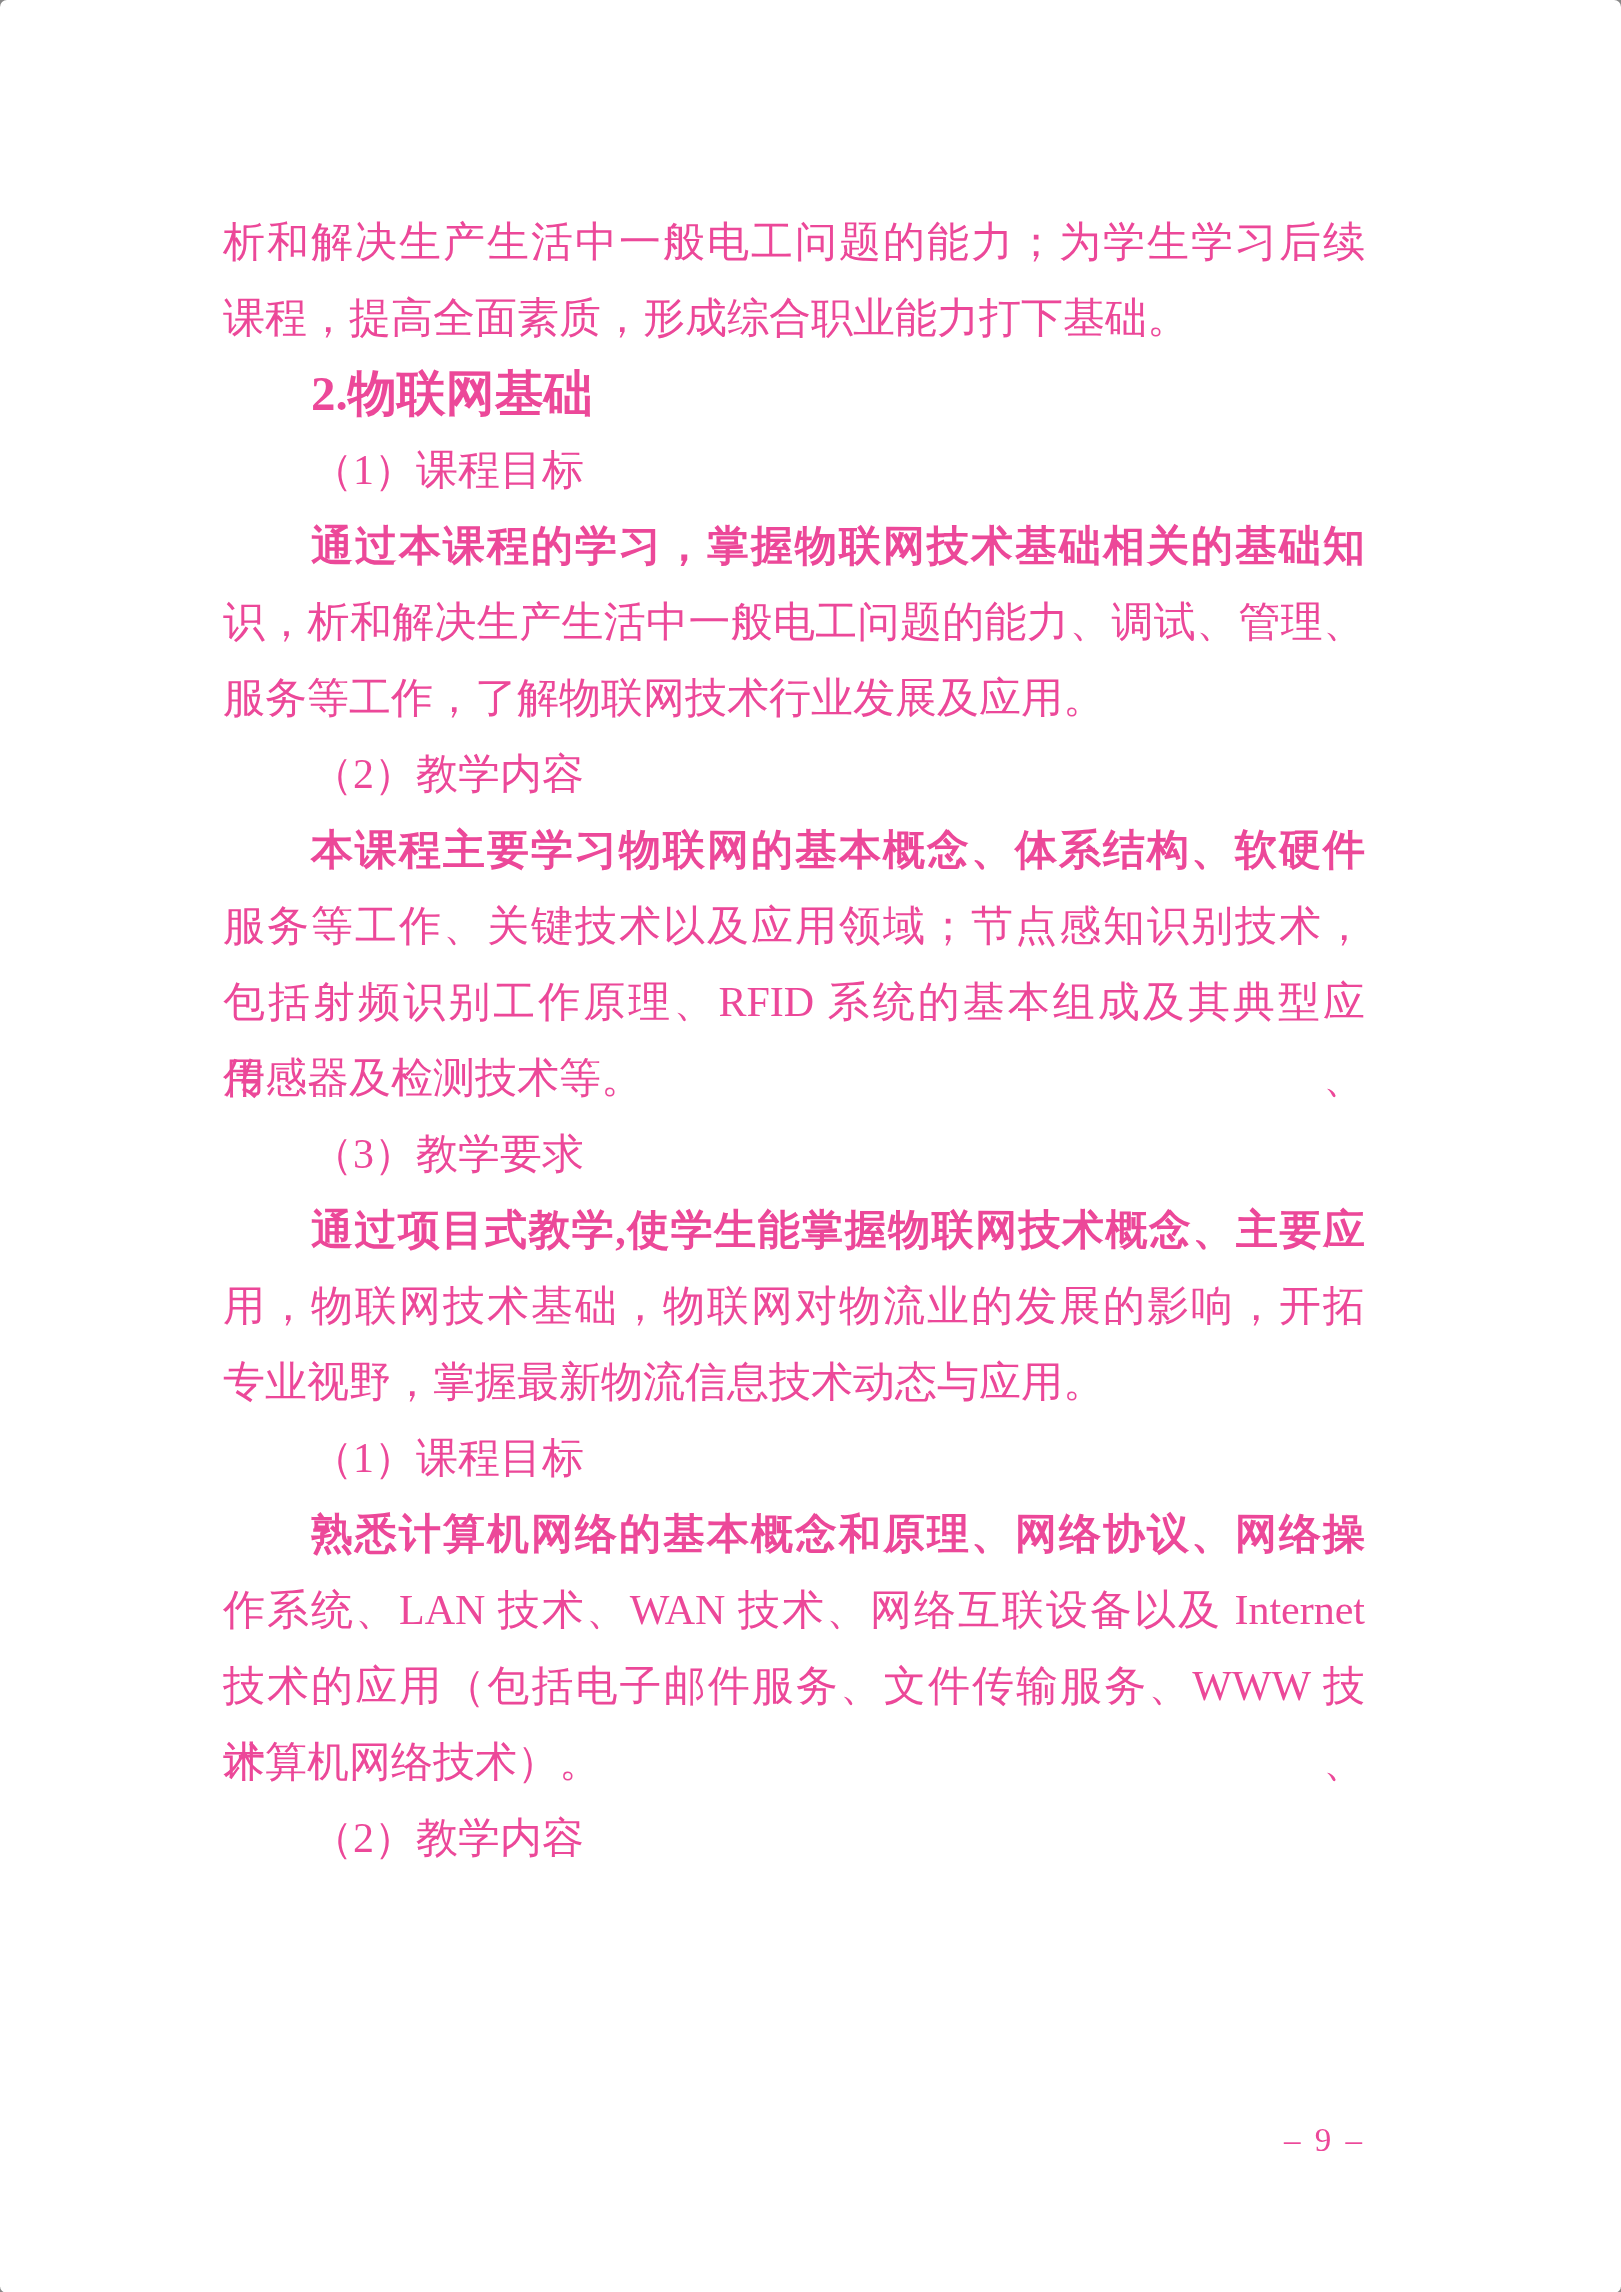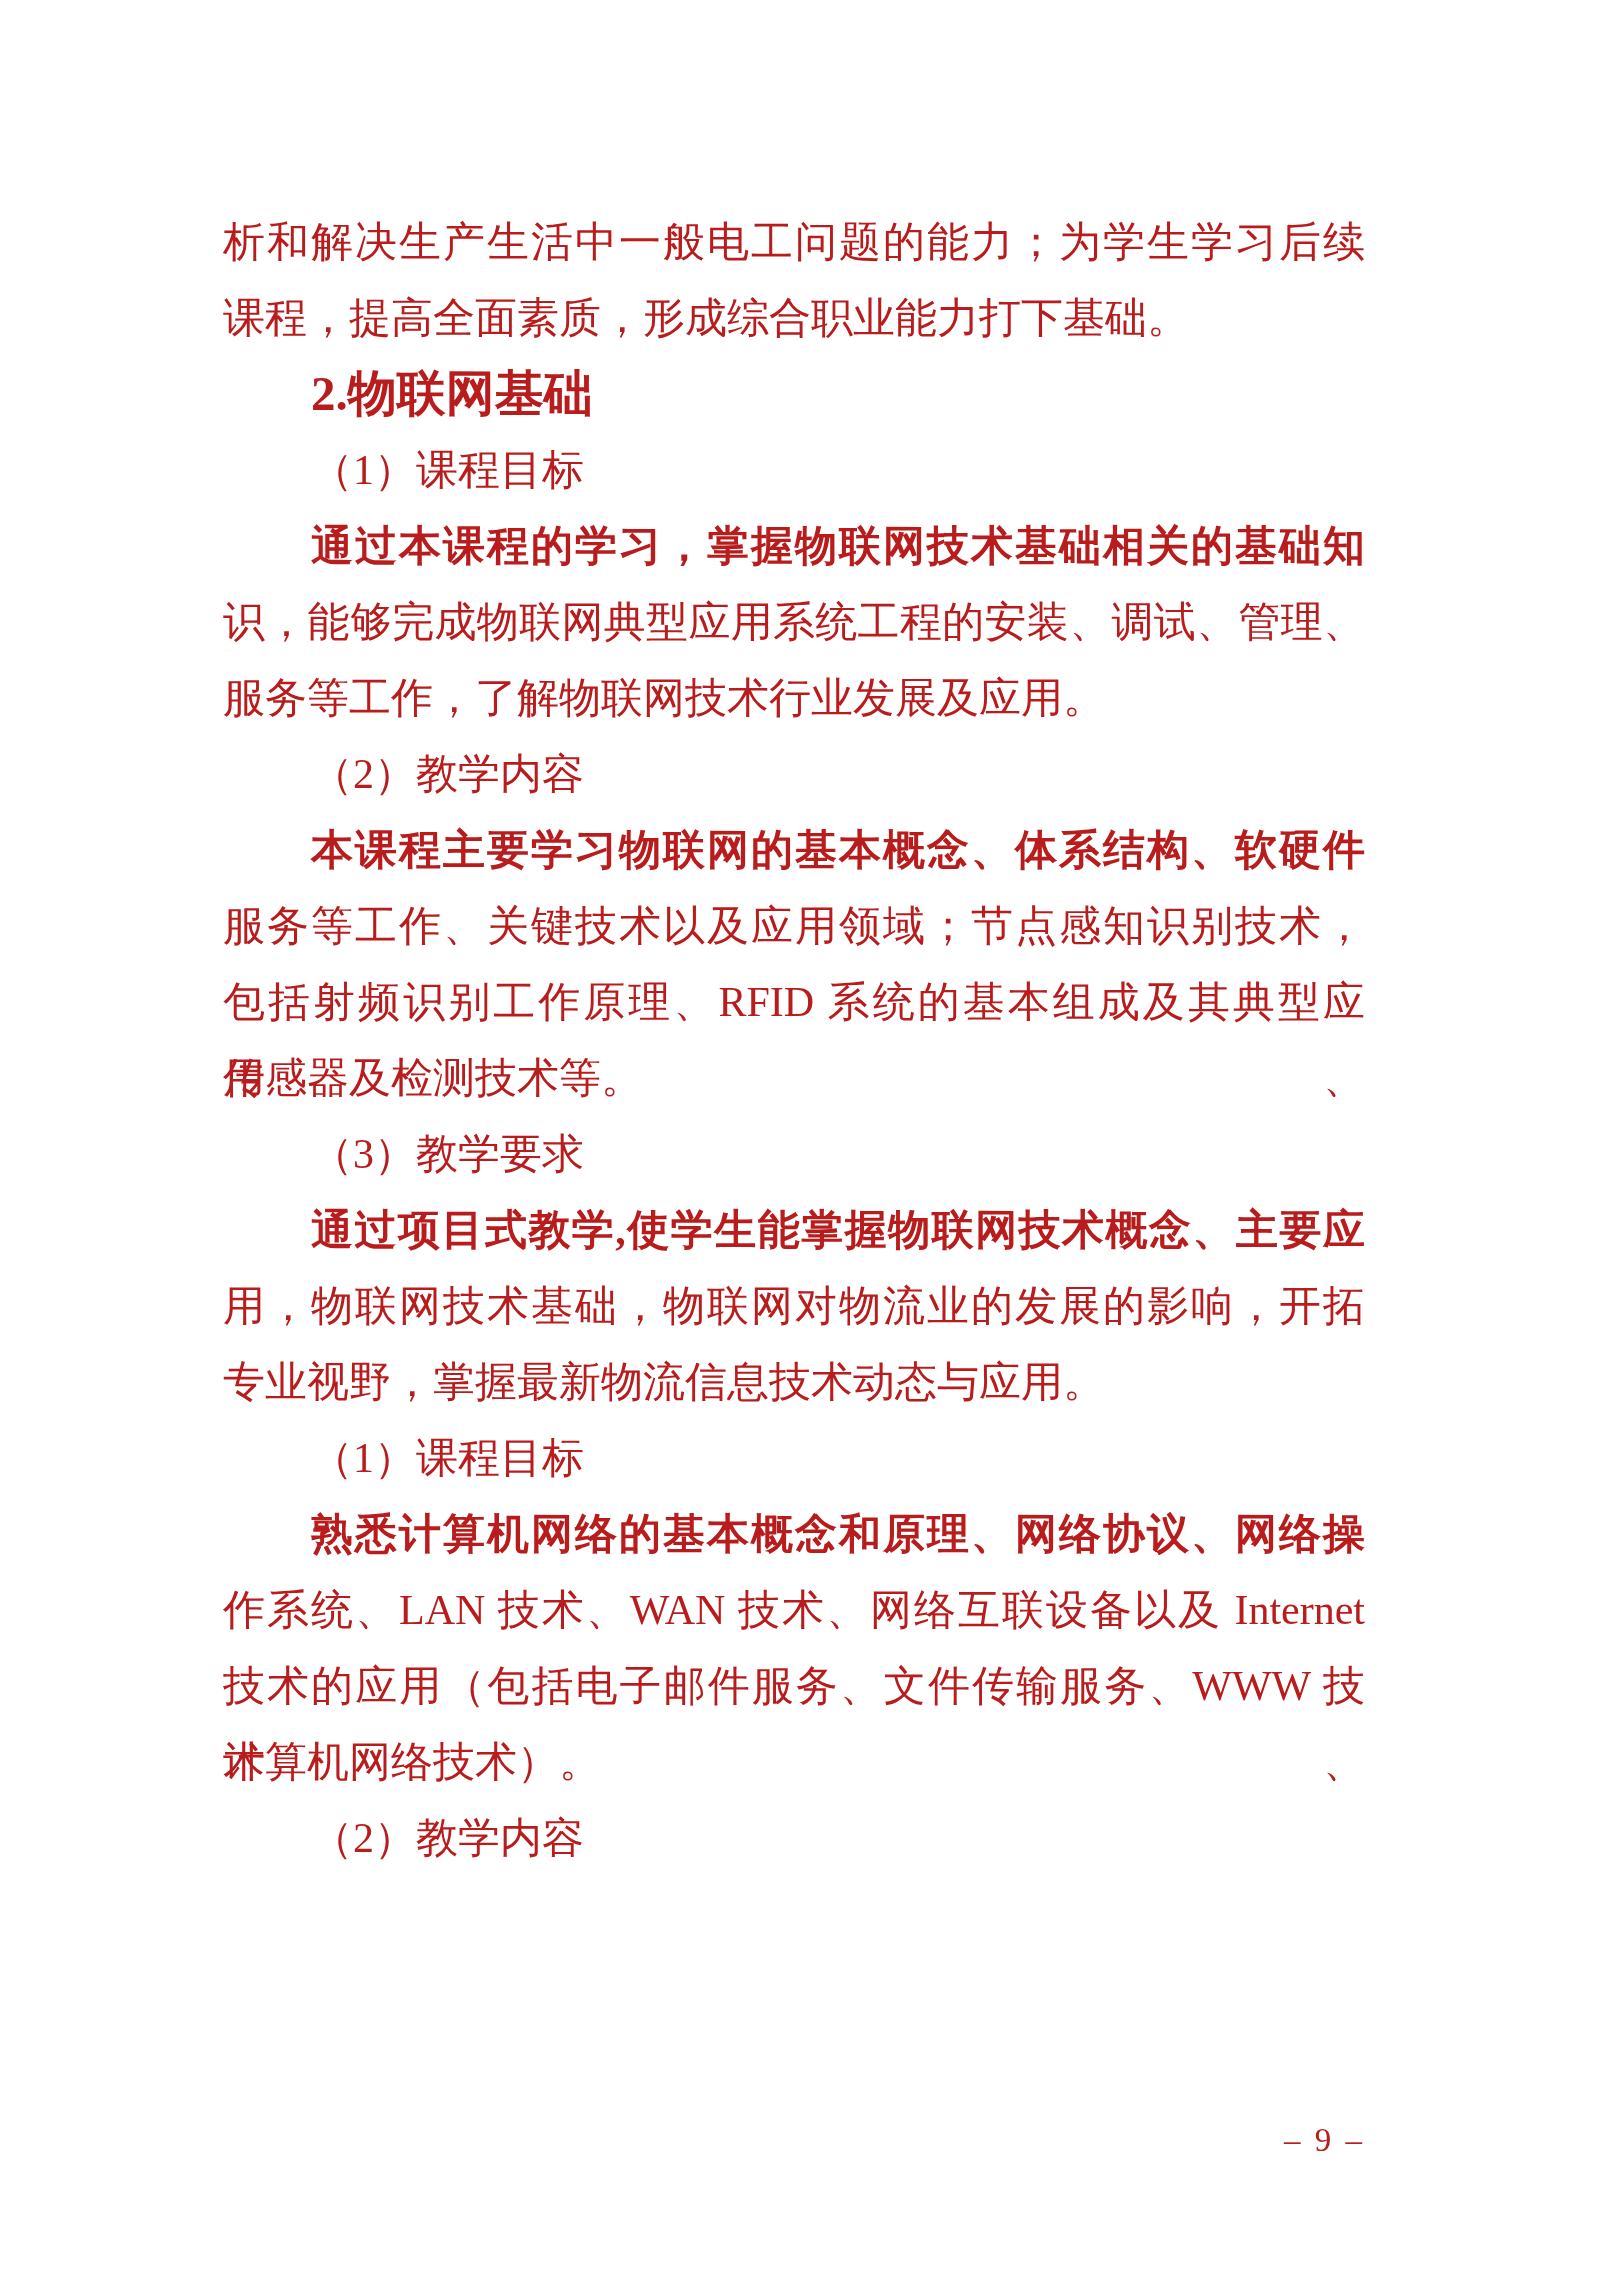--- a/index.html
+++ b/index.html
@@ -6,23 +6,24 @@
     margin: 0;
     padding: 0;
     background: #888;
   }
   .page {
     position: relative;
     width: 1621px;
     height: 2293px;
     margin: 0 auto;
     background: #ffffff;
-    color: #b91c1c;
+    color: #ec4899;
     font-family: "Liberation Serif", "DejaVu Serif", serif;
     overflow: hidden;
+    border-radius: 7px;
   }
   .text-block {
     position: absolute;
     left: 223px;
     top: 204px;
     width: 1142px;
   }
   .line {
     height: 76px;
     line-height: 76px;
@@ -66,21 +67,21 @@
 </head>
 <body>
 
 <div class="page">
   <div class="text-block">
     <div class="line">析和解决生产生活中一般电工问题的能力；为学生学习后续</div>
     <div class="line l-end">课程，提高全面素质，形成综合职业能力打下基础。</div>
     <div class="line l-heading">2.物联网基础</div>
     <div class="line l-sub">（1）课程目标</div>
     <div class="line l-indent">通过本课程的学习，掌握物联网技术基础相关的基础知</div>
-    <div class="line">识，能够完成物联网典型应用系统工程的安装、调试、管理、</div>
+    <div class="line">识，析和解决生产生活中一般电工问题的能力、调试、管理、</div>
     <div class="line l-end">服务等工作，了解物联网技术行业发展及应用。</div>
     <div class="line l-sub">（2）教学内容</div>
     <div class="line l-indent">本课程主要学习物联网的基本概念、体系结构、软硬件</div>
     <div class="line">服务等工作、关键技术以及应用领域；节点感知识别技术，</div>
     <div class="line">包括射频识别工作原理、RFID 系统的基本组成及其典型应用、</div>
     <div class="line l-end">传感器及检测技术等。</div>
     <div class="line l-sub">（3）教学要求</div>
     <div class="line l-indent">通过项目式教学,使学生能掌握物联网技术概念、主要应</div>
     <div class="line">用，物联网技术基础，物联网对物流业的发展的影响，开拓</div>
     <div class="line l-end">专业视野，掌握最新物流信息技术动态与应用。</div>

